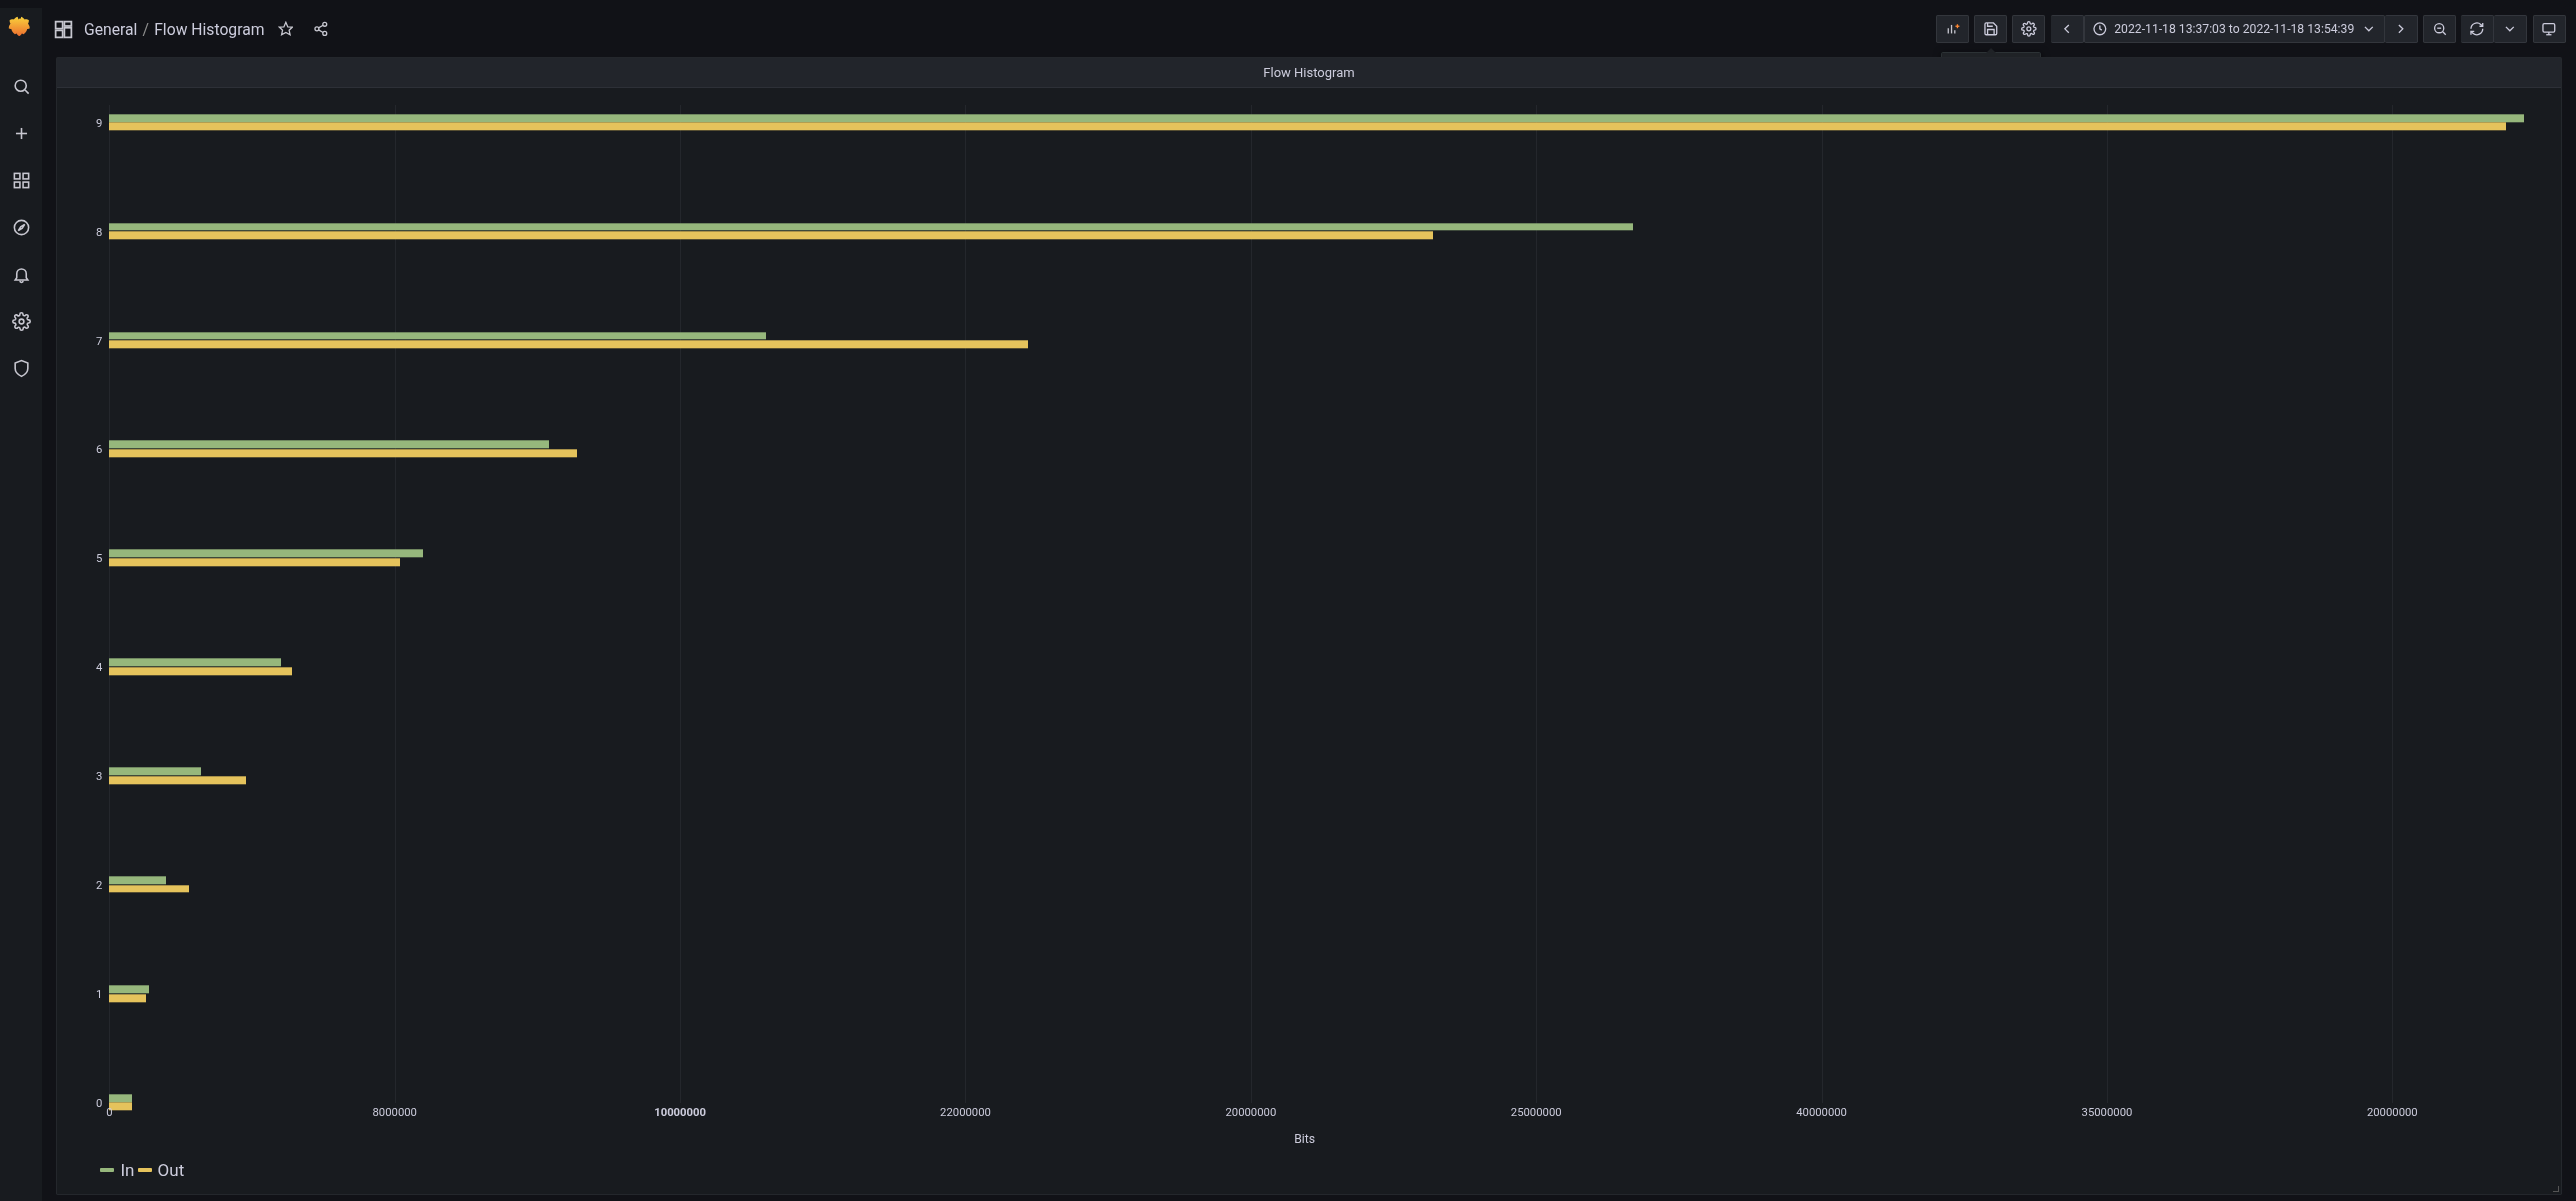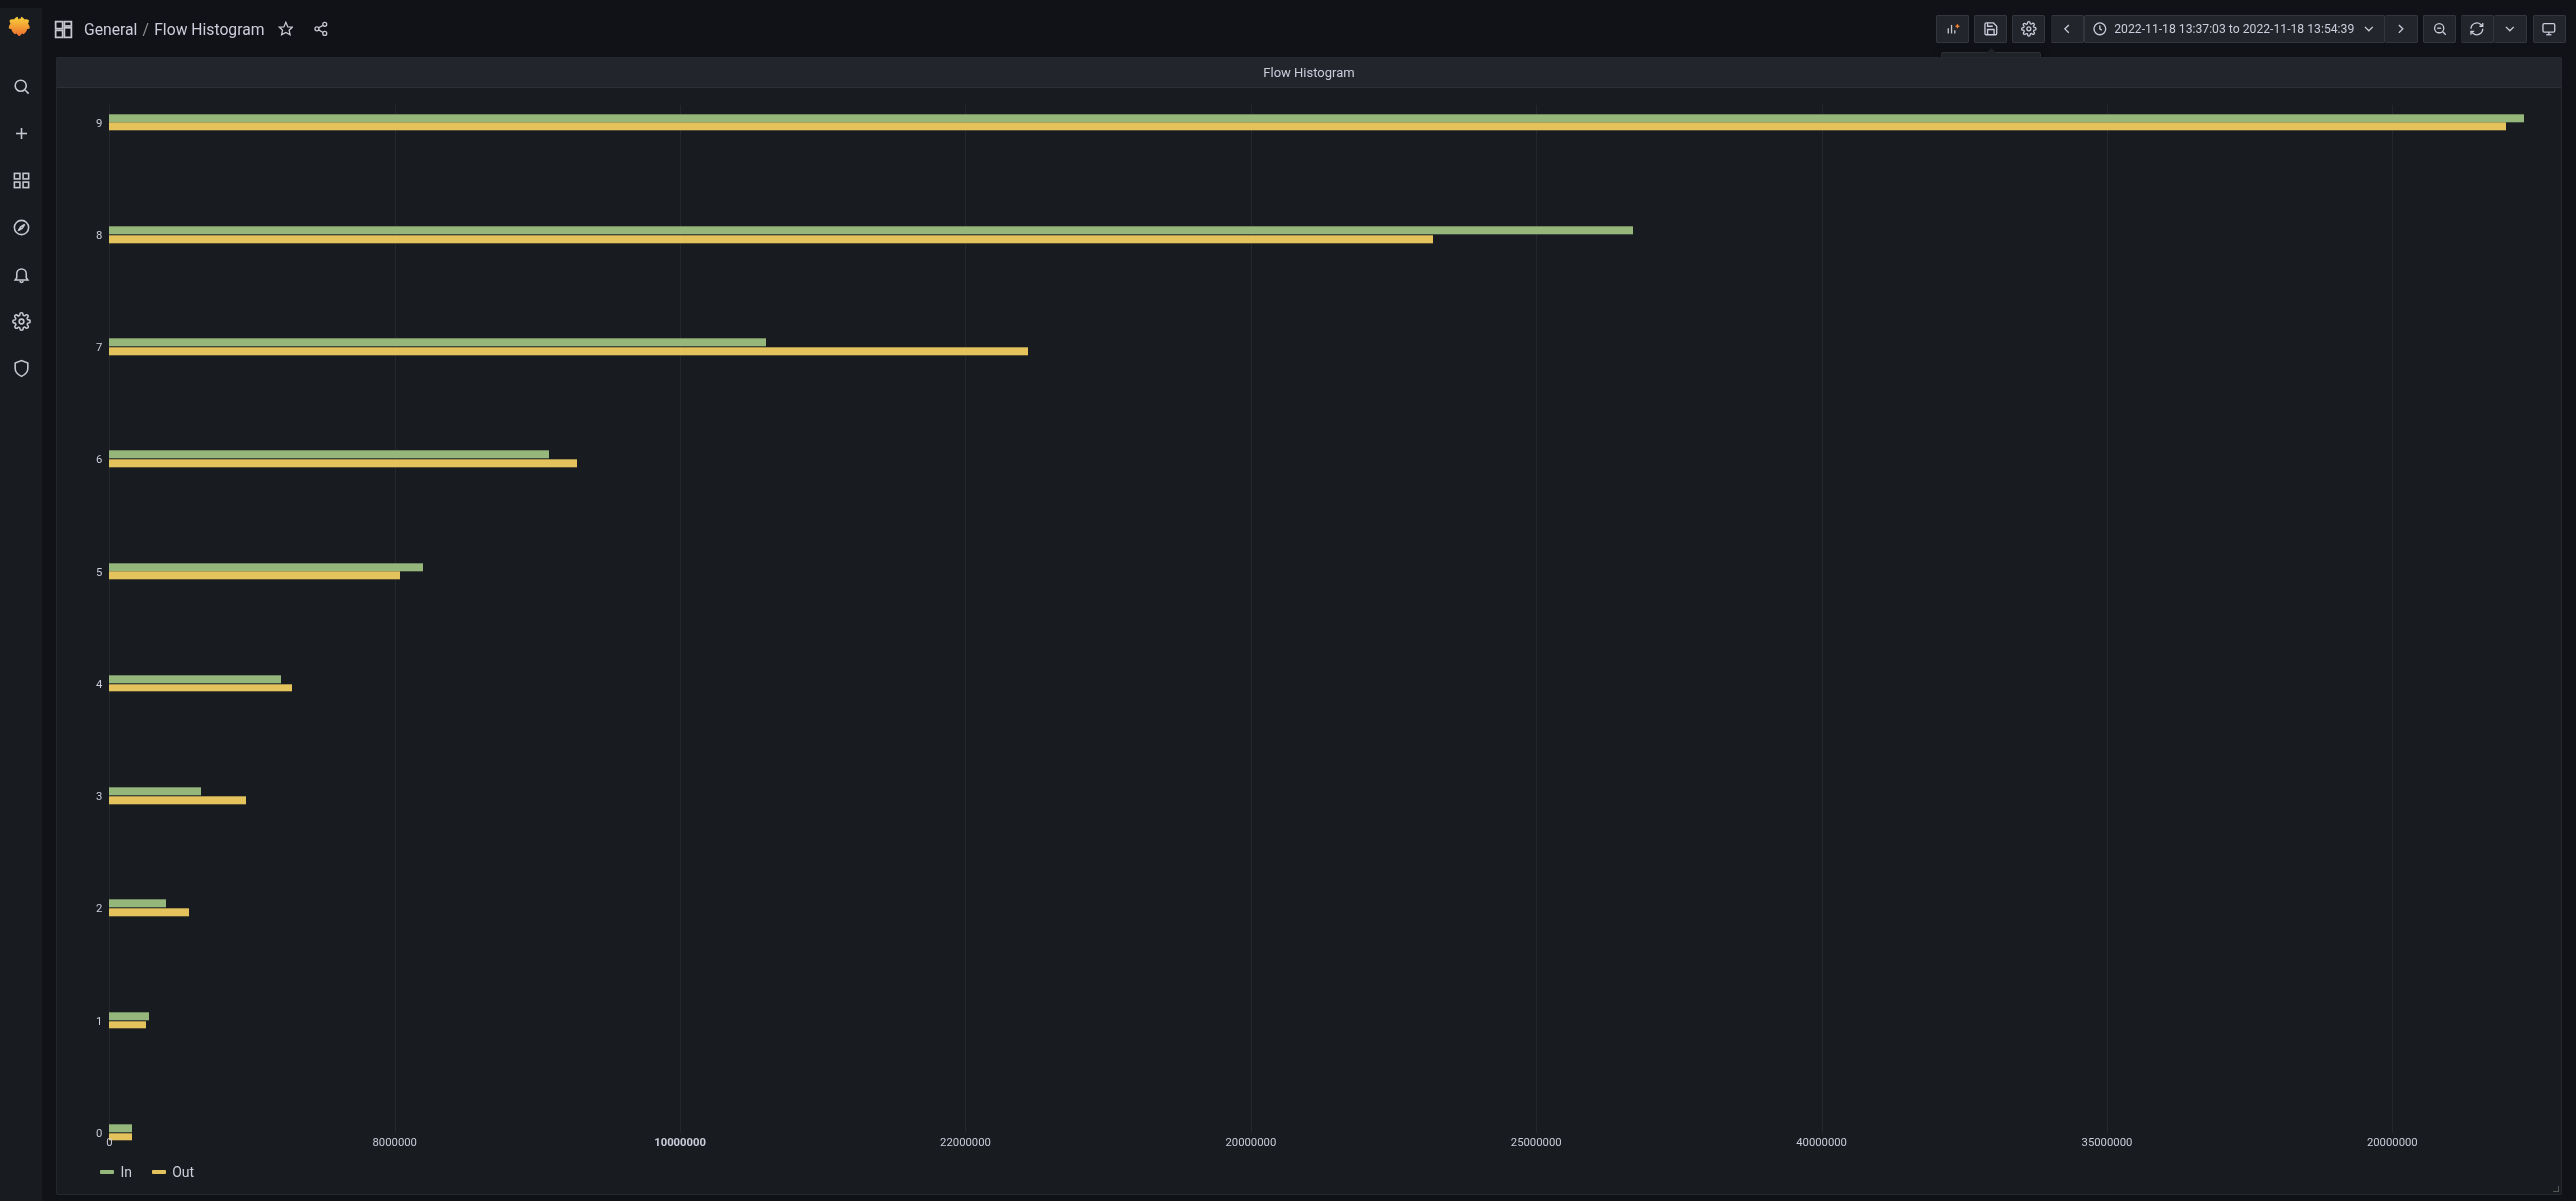--- a/index.html
+++ b/index.html
@@ -112,21 +112,21 @@
 .y-tick { position:absolute; right:7px; transform:translateY(-50%); font-size:11.3px; color:#ccccdc; }
 .plot { flex:1; position:relative; border-left: none; min-width:0;}
 .gridline { position:absolute; top:0; bottom:26px; width:0.9px; background:rgba(204,204,220,0.07); }
 .bar-group { position:absolute; left:0; height: 17.4px; }
 .bar { position:absolute; height:7.8px; }
 .bar.in { background:#96b77c; }
 .bar.out { background:#e5c35c; }
 .x-axis { position:absolute; left:0; right:0; bottom:0; height:26px; }
 .x-tick { position:absolute; top:3.5px; transform:translateX(-50%); font-size:11.3px; color:#ccccdc; }
 .x-label { text-align:center; font-size:12.2px; color:#ccccdc; padding:3.5px 0 8.7px 0;}
-.legend { display:flex; gap:20px; padding: 5.2px 0 5.2px 26px; font-size:14px; align-items:center;}
+.legend { display:flex; gap:3px; padding: 5.2px 0 5.2px 26px; font-size:17px; align-items:center;}
 .legend-item { display:flex; align-items:center; gap:6.1px; cursor:pointer;}
 .legend-swatch { width:14px; height:3.5px; border-radius:0.9px; }
 .resize-handle { position:absolute; right:1.7px; bottom:1.7px; width:7px; height:7px; cursor:nwse-resize; }
 .resize-handle::after { content:""; position:absolute; right:0; bottom:0; border-right:1.7px solid #555; border-bottom:1.7px solid #555; width:5.2px; height:5.2px; transform:skew(0deg,0deg);}
 </style>
 </head>
 <body>
 
 <div class="app">
 
@@ -380,20 +380,21 @@
                   <div class="x-tick" style="left: 23.5294%; font-weight: bold;">10000000</div>
                   <div class="x-tick" style="left: 35.2941%;">22000000</div>
                   <div class="x-tick" style="left: 47.0588%;">20000000</div>
                   <div class="x-tick" style="left: 58.8235%;">25000000</div>
                   <div class="x-tick" style="left: 70.5882%;">40000000</div>
                   <div class="x-tick" style="left: 82.3529%;">35000000</div>
                   <div class="x-tick" style="left: 94.1176%;">20000000</div>
                 </div>
             </div>
           </div>
+          <div class="x-label">Bits</div>
           <div class="legend">
             <div class="legend-item">
               <span class="legend-swatch" id="sw-in" style="background: rgb(150, 183, 124);"></span>
               <span>In</span>
             </div>
             <div class="legend-item">
               <span class="legend-swatch" id="sw-out" style="background: rgb(229, 195, 92);"></span>
               <span>Out</span>
             </div>
           </div>

